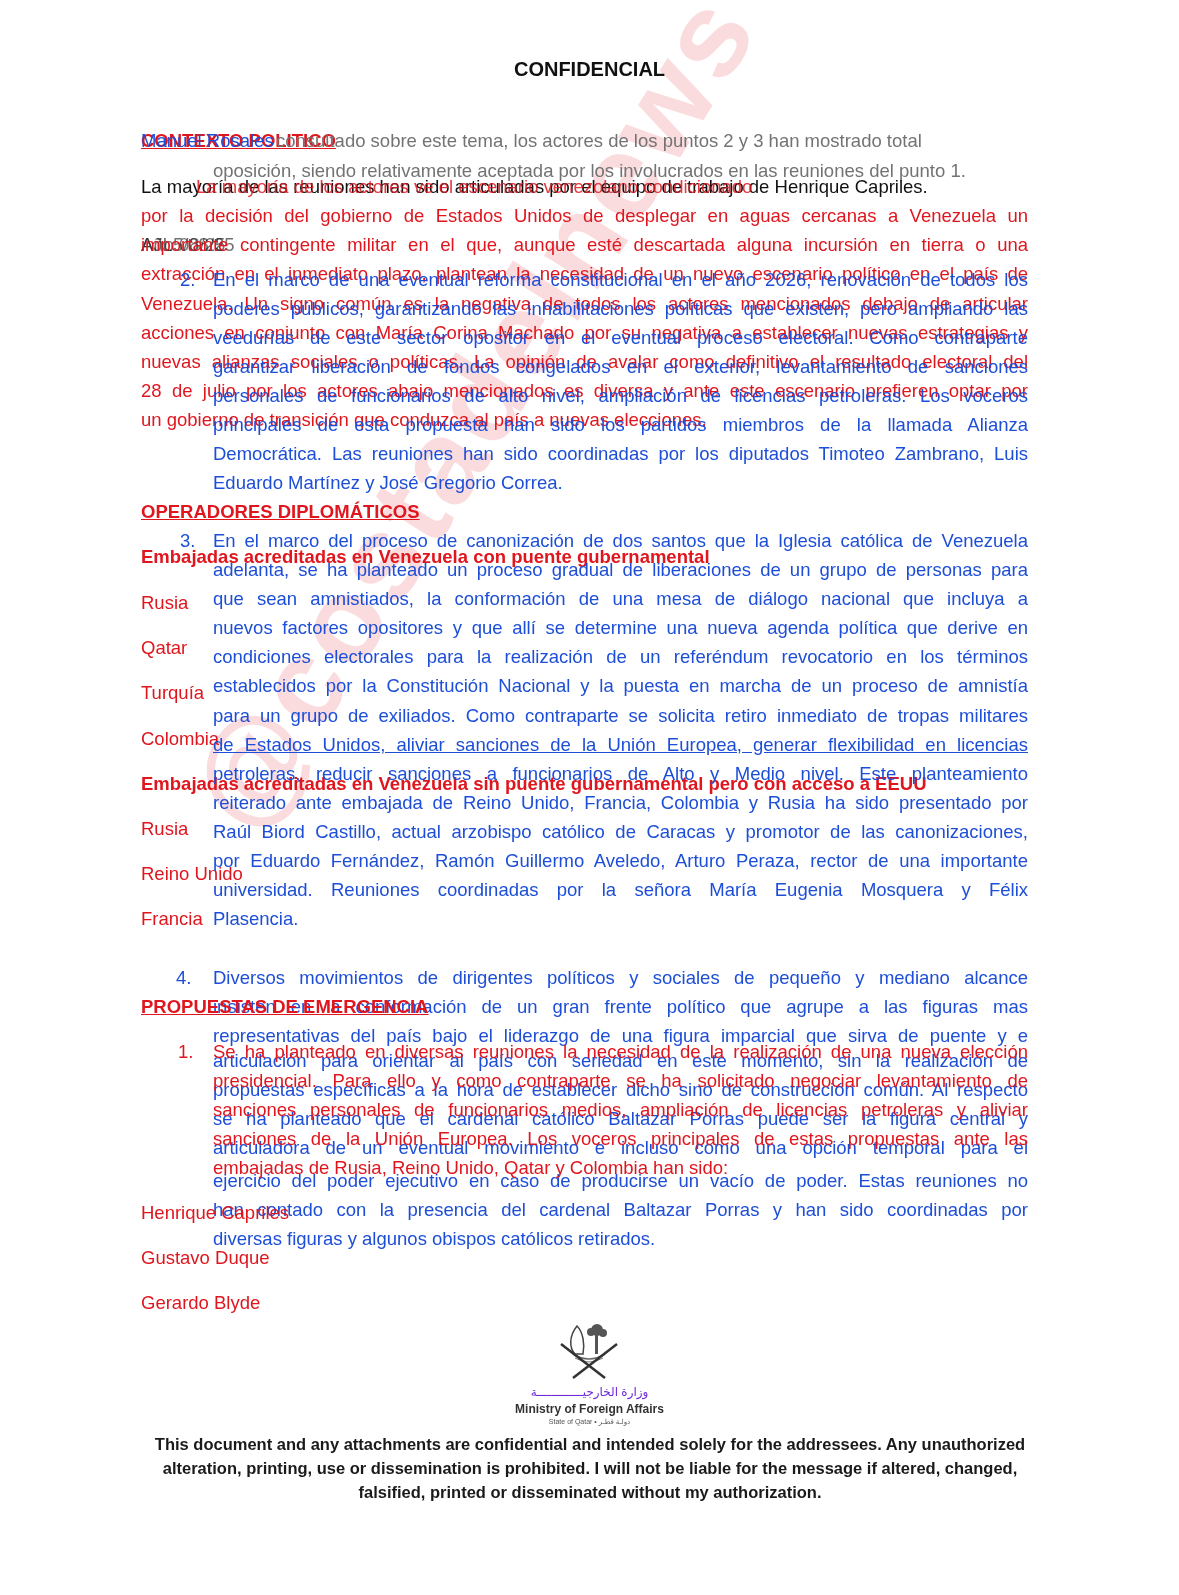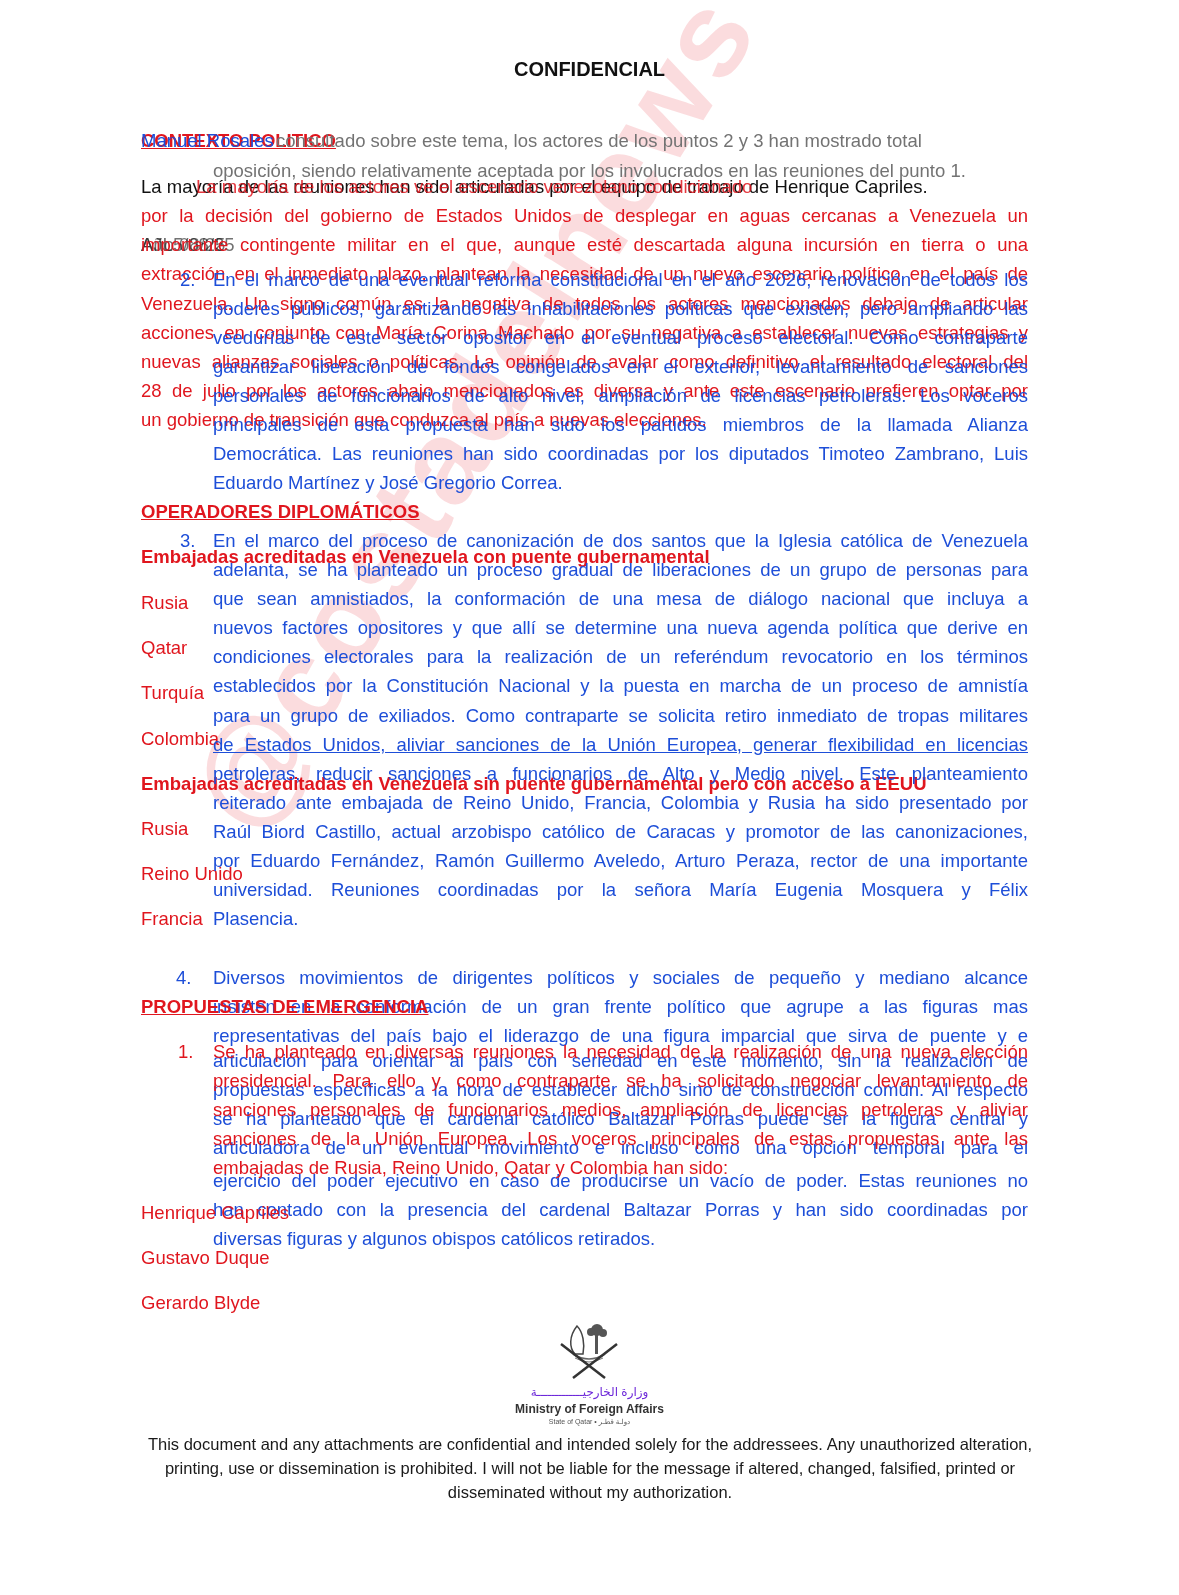--- a/index.html
+++ b/index.html
@@ -15,21 +15,21 @@
   .black { color: #111111; }
   .bold { font-weight: bold; }
   .ul { text-decoration: underline; }
   .header-title { position: absolute; top: 58px; left: 0; width: 1179px; text-align: center; font-size: 20px; font-weight: bold; color: #111; }
   .watermark { position: absolute; left: 160px; top: 780px; font-size: 120px; font-weight: bold; color: rgba(230, 40, 50, 0.16);
                transform: rotate(-58deg); transform-origin: left top; white-space: nowrap; letter-spacing: 4px; }
   .logo { position: absolute; left: 539px; top: 1320px; width: 100px; height: 64px; }
   .ministry-ar { position: absolute; left: 0; width: 1179px; top: 1385px; text-align: center; font-size: 12px; color: #6d28d9; }
   .ministry-en { position: absolute; left: 0; width: 1179px; top: 1402px; text-align: center; font-size: 12px; color: #333; font-weight: bold; }
   .ministry-sub { position: absolute; left: 0; width: 1179px; top: 1418px; text-align: center; font-size: 7px; color: #555; }
-  .disclaimer { position: absolute; left: 140px; width: 900px; top: 1432px; text-align: center; font-size: 16.5px; line-height: 24px; font-weight: normal; color: #1a1a1a; }
+  .disclaimer { position: absolute; left: 140px; width: 900px; top: 1432px; text-align: center; font-size: 16.5px; line-height: 24px; font-weight: bold; color: #1a1a1a; }
 </style>
 </head>
 <body>
 
 <div class="page">
 
   <div class="watermark">@costadelnews</div>
 
   <div class="header-title">CONFIDENCIAL</div>
 

